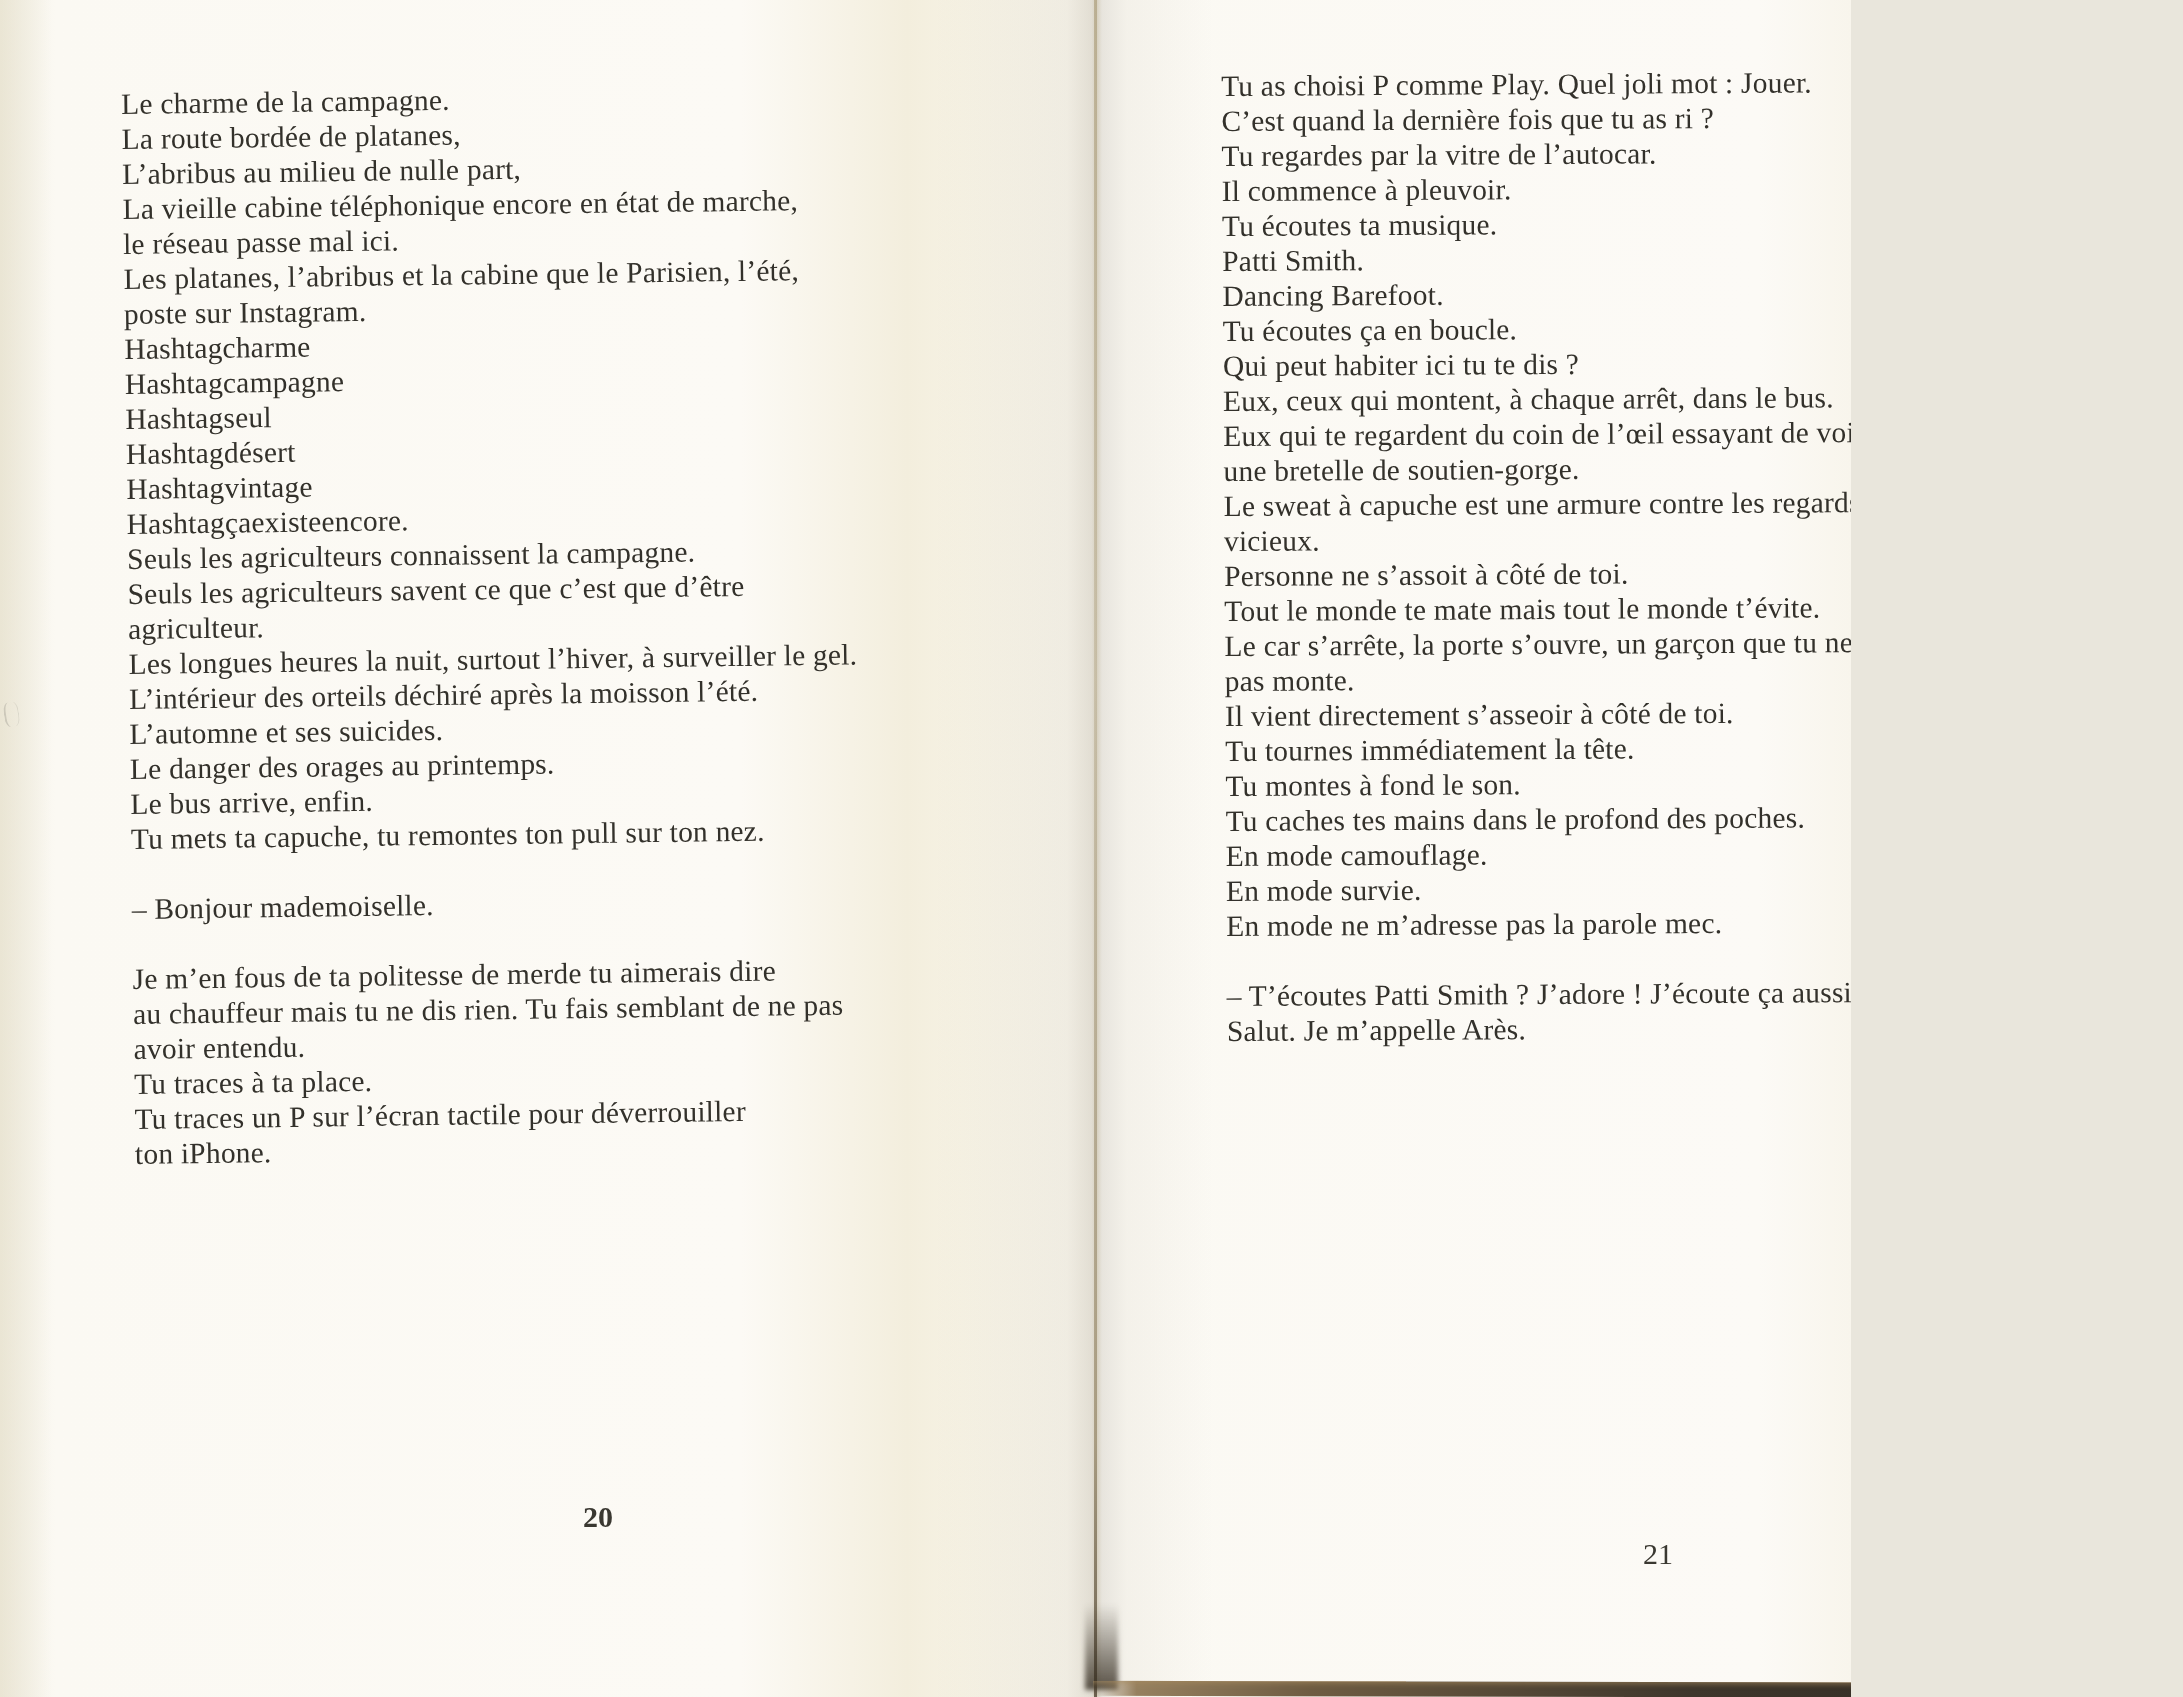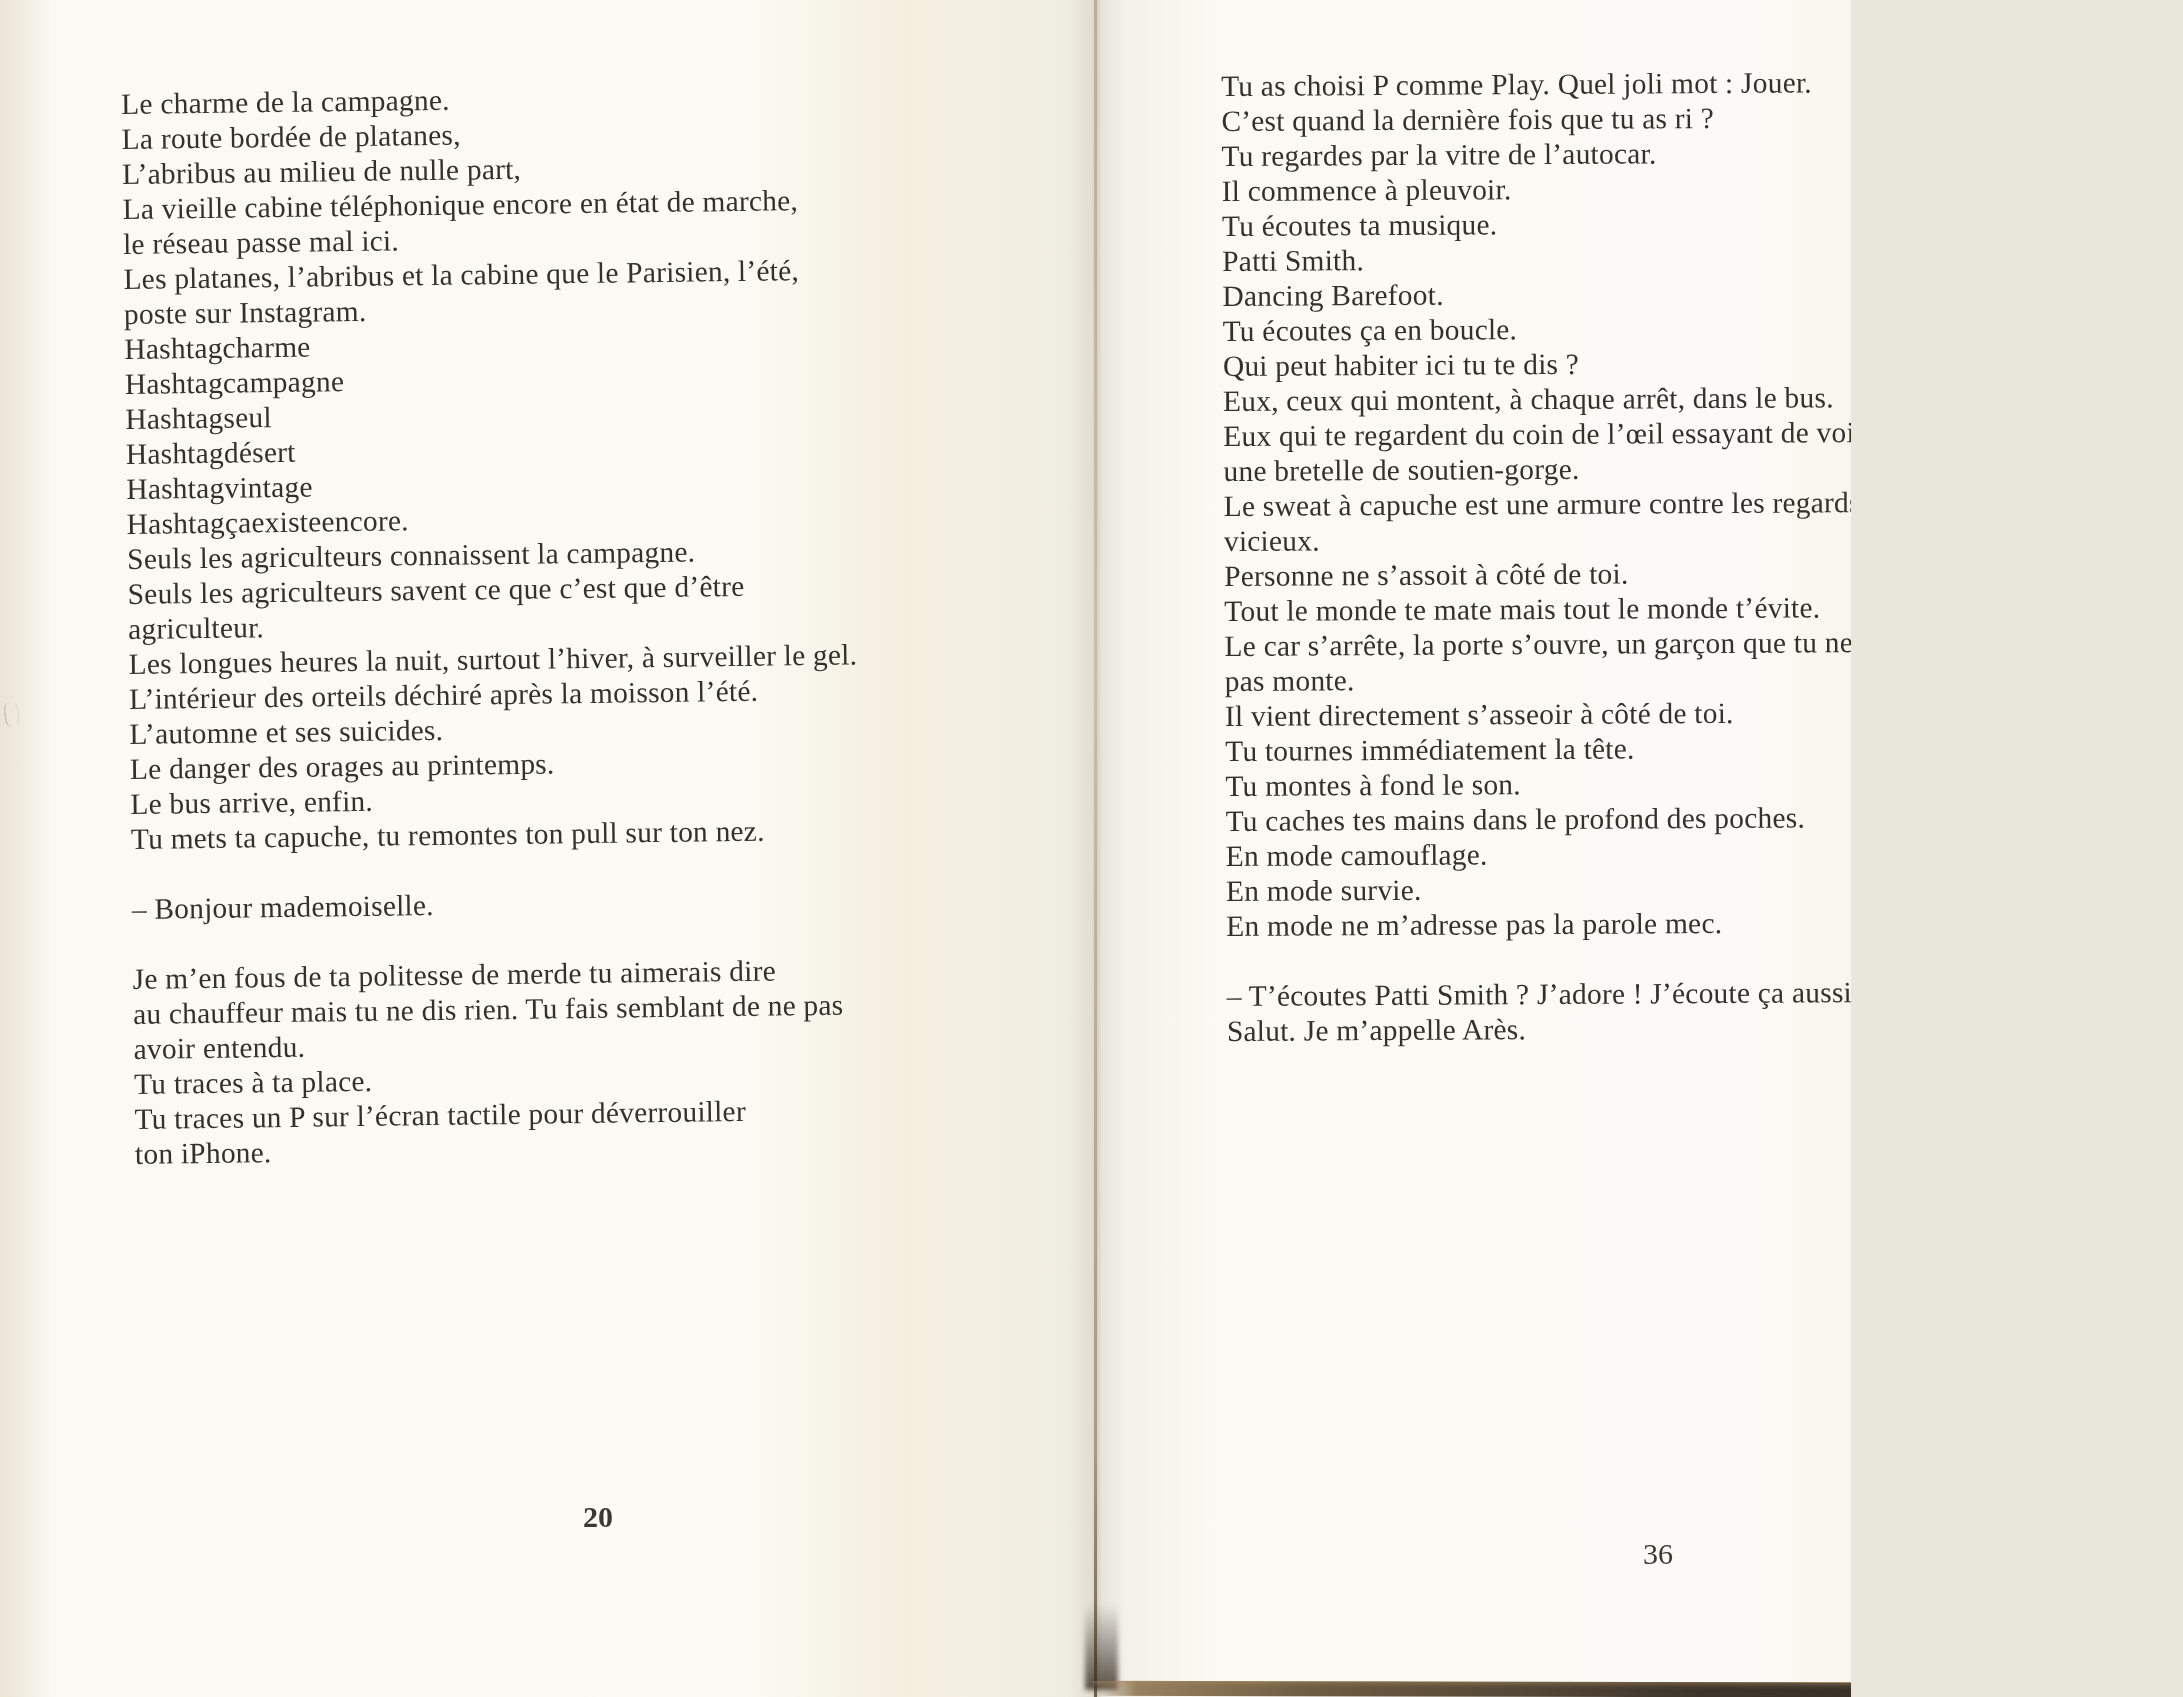--- a/index.html
+++ b/index.html
@@ -150,21 +150,21 @@
       <p>En mode camouflage.</p>
       <p>En mode survie.</p>
       <p>En mode ne m’adresse pas la parole mec.</p>
       <p></p>
       <p>– T’écoutes Patti Smith ? J’adore ! J’écoute ça aussi des fois.</p>
       <p>Salut. Je m’appelle Arès.</p>
     </div>
 
   <div class="page-number pn-left">20</div>
 
-  <div class="page-number pn-right">36</div>
+  <div class="page-number pn-right">21</div>
 
   <div class="gutter"></div>
   <div class="crease-line"></div>
   <div class="gutter-bottom-shadow"></div>
   <div class="book-bottom-edge"></div>
 
   <div class="mark-red"></div>
   <div class="mark-yellow-streak"></div>
   <div class="mark-left-edge"></div>
 

